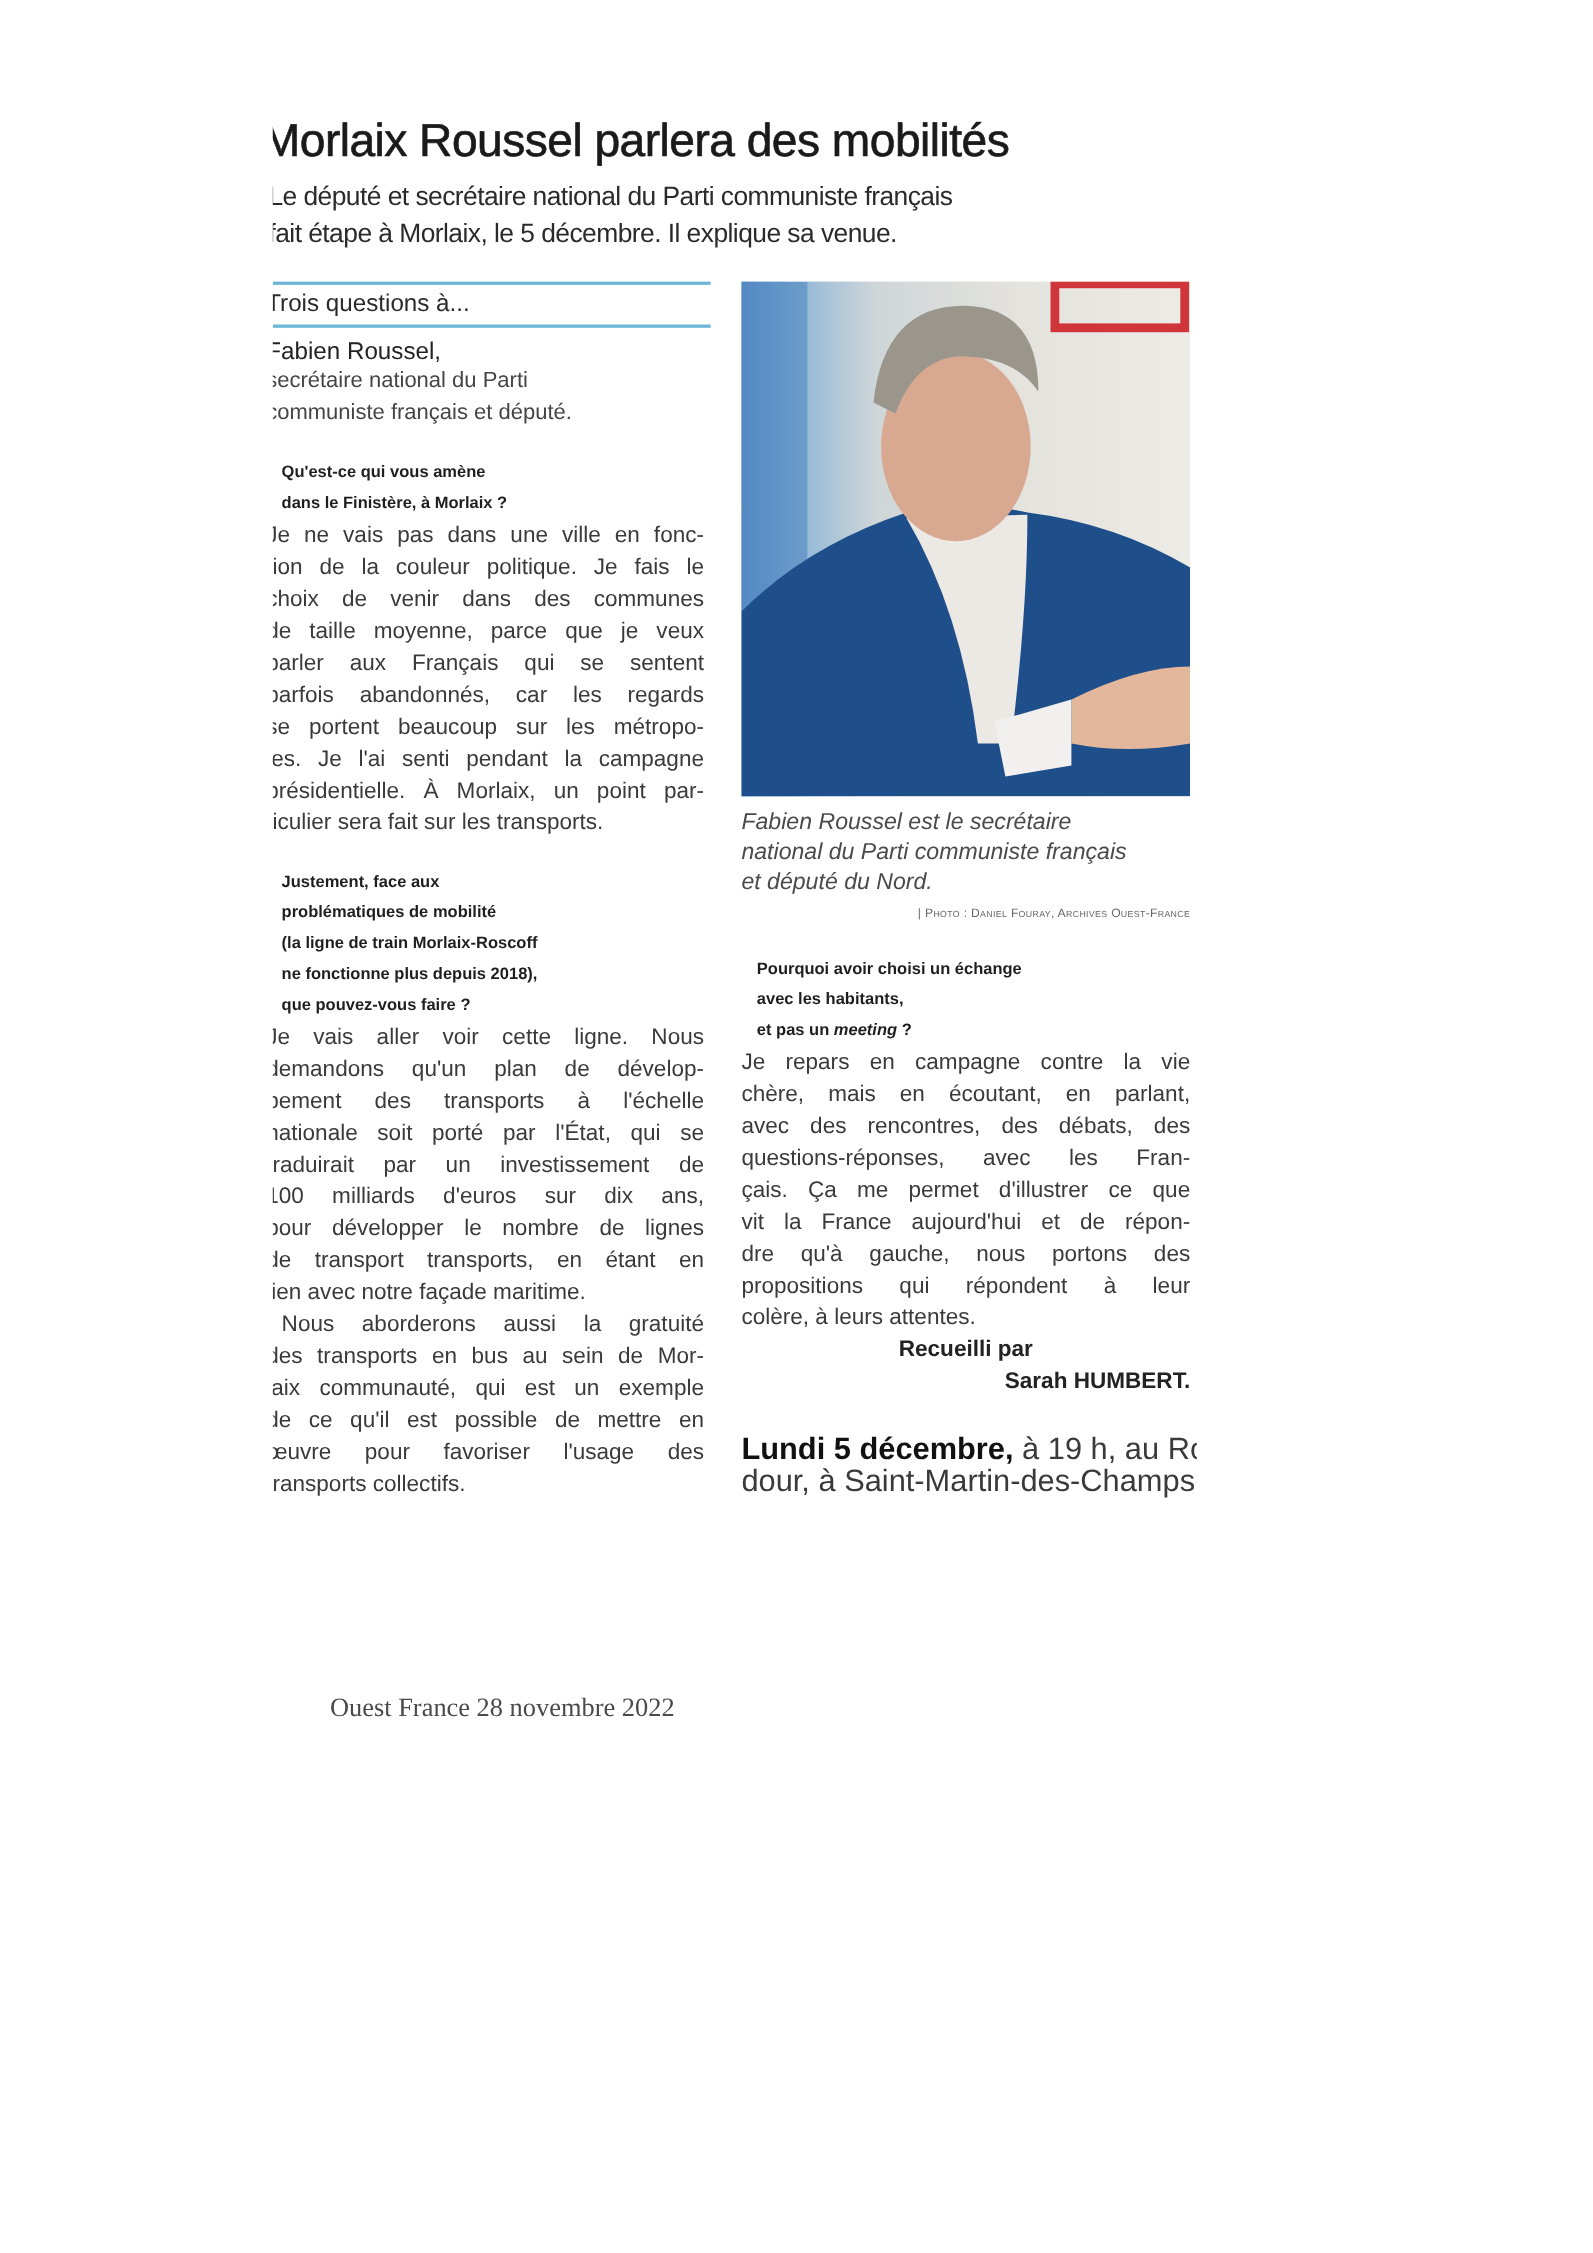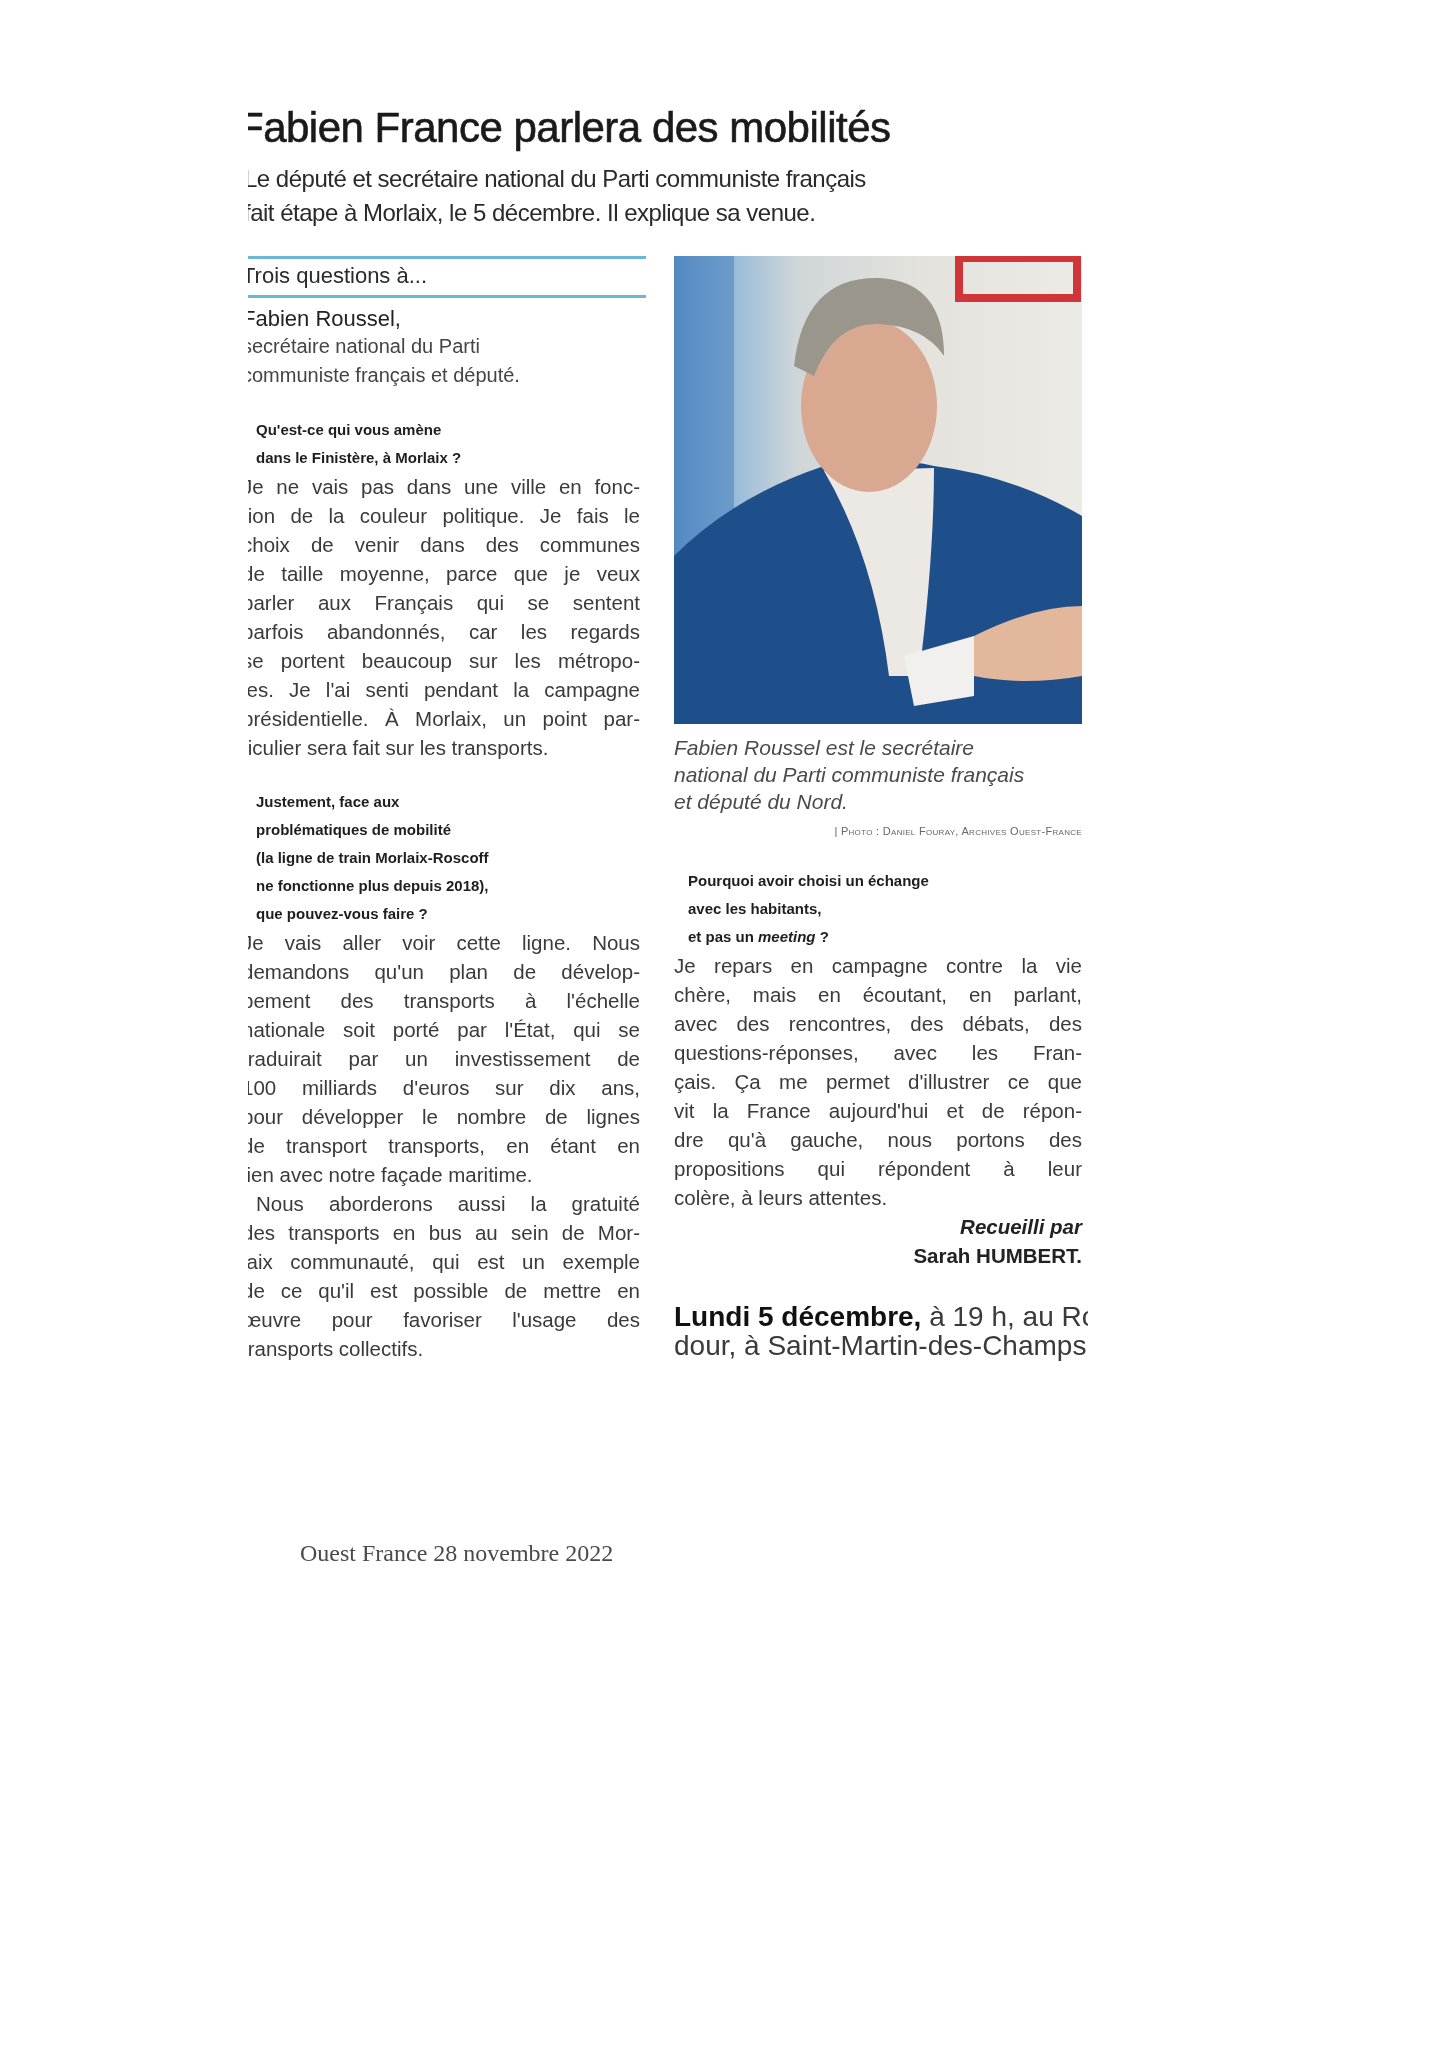--- a/index.html
+++ b/index.html
@@ -39,34 +39,34 @@
   .a div.last { text-align-last: left; }
   .a div.indent { padding-left: 14px; }
   .photo {
     width: 408px; height: 468px; position: relative; overflow: hidden;
     background: linear-gradient(90deg, #5a8fc4 0%, #8fb7d8 12%, #cfd6d8 30%, #e3e2dd 60%, #ecebe6 100%);
   }
   .caption { font-family: "Liberation Sans", sans-serif; font-style: italic; font-size: 21px; color: #4a4a4a; line-height: 27px; margin-top: 10px; }
   .caption div { white-space: nowrap; }
   .credit { font-family: "Liberation Sans", sans-serif; font-size: 11px; color: #666; text-align: right; margin-top: 10px; letter-spacing: 0.3px; font-variant: small-caps; }
   .signature { font-family: "Liberation Sans", sans-serif; font-size: 20.5px; color: #222; text-align: right; line-height: 29px; }
-  .signature .by { font-style: italic; font-weight: bold; }
+  .signature .by { font-weight: bold; text-align: center; }
   .signature .author { font-weight: bold; }
   .event { font-family: "Liberation Sans", sans-serif; font-size: 28px; color: #3a3a3a; line-height: 29px; margin-top: 32px; }
   .event b { color: #111; font-weight: bold; }
   .source {
     position: absolute; left: 300px; top: 1540px;
     font-family: "Liberation Serif", serif; font-size: 24px; color: #4a4a4a;
   }
 </style>
 </head>
 <body>
 
 <div class="clip">
-  <div class="headline">Fabien France parlera des mobilités</div>
+  <div class="headline">Morlaix Roussel parlera des mobilités</div>
   <div class="standfirst">
     <div>Le député et secrétaire national du Parti communiste français</div>
     <div>fait étape à Morlaix, le 5 décembre. Il explique sa venue.</div>
   </div>
 
   <div class="col-left">
     <div class="rule"></div>
     <div class="kicker">Trois questions à...</div>
     <div class="rule"></div>
     <div class="intro-name">Fabien Roussel,</div>

